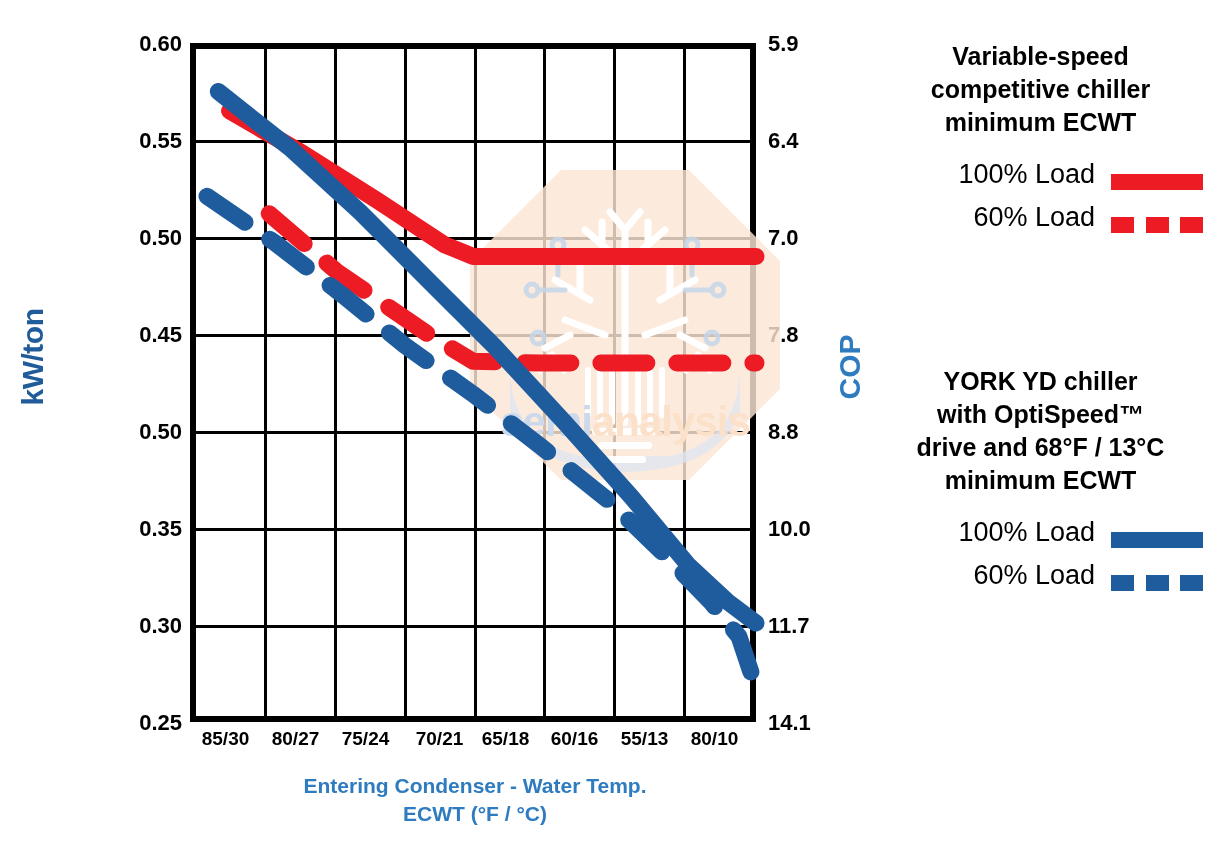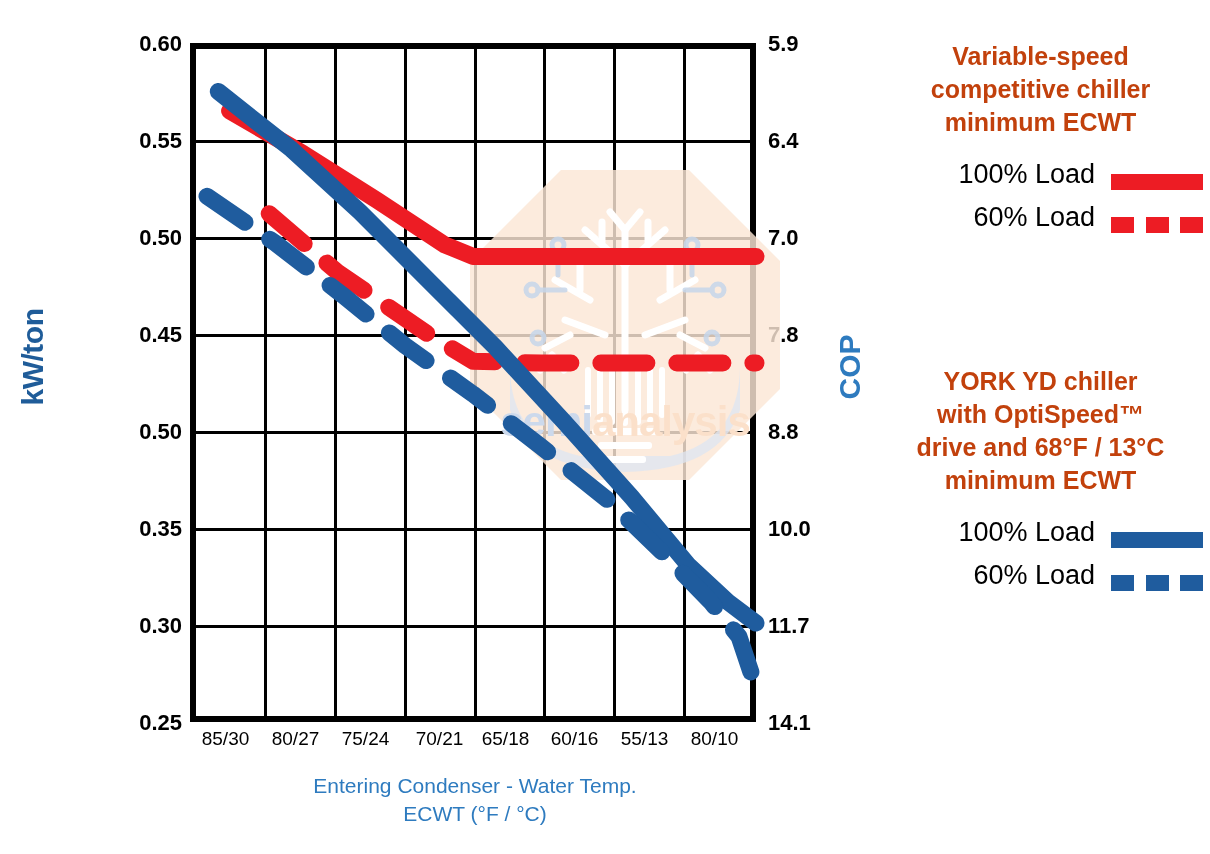--- a/index.html
+++ b/index.html
@@ -49,21 +49,21 @@
     font-weight: bold;
   }
   .xlabel {
     position: absolute;
     left: 190px;
     top: 772px;
     width: 570px;
     text-align: center;
     color: #2E7BBF;
     font-size: 21px;
-    font-weight: normal;
+    font-weight: bold;
     line-height: 28px;
   }
 
   .ytick {
     position: absolute;
     width: 82px;
     text-align: right;
     color: #000000;
     font-size: 22px;
     font-weight: bold;
@@ -74,21 +74,21 @@
     text-align: left;
     width: 90px;
   }
   .xtick {
     position: absolute;
     top: 728px;
     width: 71px;
     text-align: center;
     color: #000000;
     font-size: 19px;
-    font-weight: normal;
+    font-weight: bold;
   }
 
   
   #plot-frame {
     position: absolute;
     left: 190px;
     top: 43px;
     width: 566px;
     height: 679px;
     box-sizing: border-box;
@@ -147,21 +147,21 @@
   
   #legend-panel {
     position: absolute;
     left: 878px;
     top: 40px;
     width: 325px;
   }
   .legend-block { width: 325px; }
   .legend-title {
     text-align: center;
-    color: #c2410c;
+    color: #000000;
     font-size: 25px;
     font-weight: bold;
     line-height: 33px;
   }
   .legend-rows {
     margin-top: 8px;
   }
   .legend-row {
     display: flex;
     align-items: flex-end;

